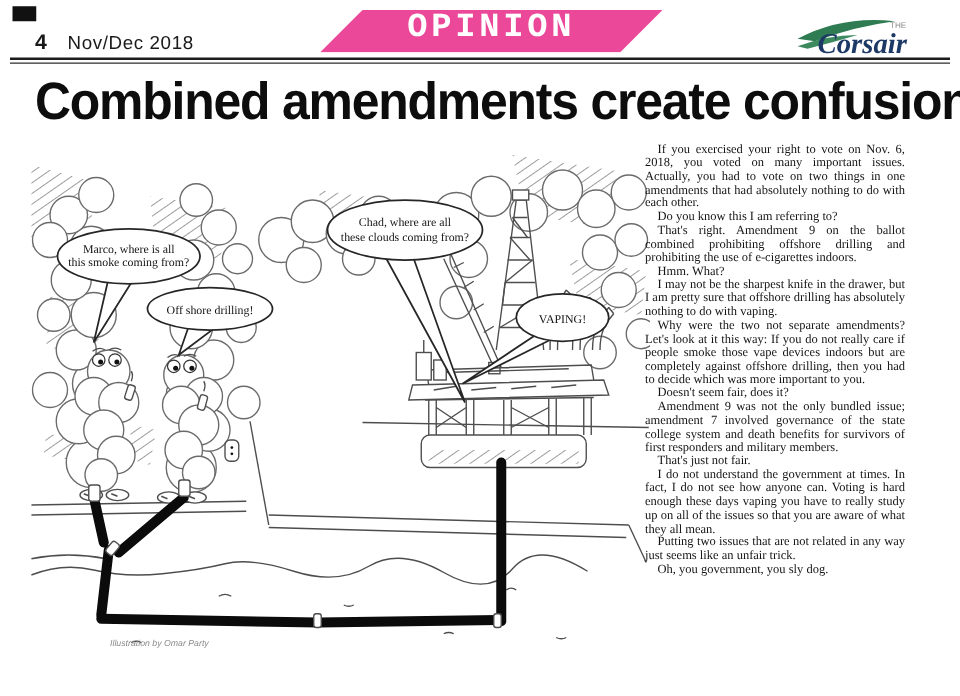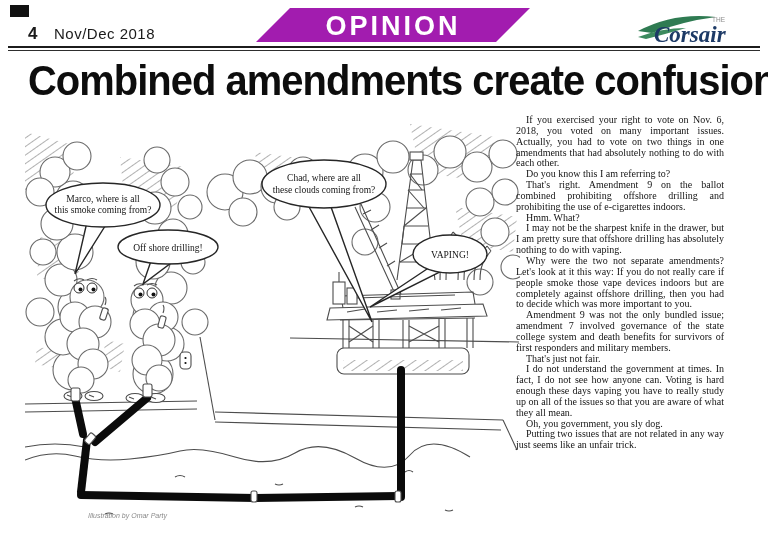--- a/index.html
+++ b/index.html
@@ -6,23 +6,23 @@
   html,body { width:768px; height:557px; background:#ffffff; overflow:hidden;
               font-family:"Liberation Sans", sans-serif; }
   .page { position:relative; width:768px; height:557px; background:#fff; }
 
   
   .corner-mark { position:absolute; left:10px; top:5px; width:19px; height:12px; background:#111; }
   .folio { position:absolute; left:28px; top:24px; display:flex; align-items:baseline; gap:16px;
            color:#1a1a1a; letter-spacing:.5px; }
   .folio .num { font-size:17px; font-weight:bold; }
   .folio .date { font-size:15px; font-weight:400; }
-  .banner { position:absolute; left:256px; top:8px; width:274px; height:34px; background:#a21caf;
+  .banner { position:absolute; left:256px; top:8px; width:274px; height:34px; background:#ec4899;
             clip-path:polygon(34px 0, 274px 0, 240px 34px, 0 34px);
-            display:flex; align-items:flex-end; justify-content:center; }
+            display:flex; align-items:flex-start; justify-content:center;font-family:Liberation Mono, monospace; }
   .banner span { color:#ffffff; font-weight:bold; font-size:27px; letter-spacing:3px; }
   .logo { position:absolute; left:636px; top:10px; width:126px; height:38px; }
   .header-rule { position:absolute; left:8px; top:46px; width:752px; height:5px;
                  border-top:2.5px solid #1c1c1c; border-bottom:1.5px solid #2e2e2e; }
 
   
   h1.headline { position:absolute; left:28px; top:60px; width:760px;
                 font-size:42px; font-weight:bold; color:#0d0d0d; letter-spacing:-1px;
                 transform:scaleX(.95); transform-origin:left top; white-space:nowrap; line-height:1; }
 
@@ -261,20 +261,21 @@
 
   <div class="credit">Illustration by Omar Party</div>
 
   <div class="article">
     <p>If you exercised your right to vote on Nov. 6, 2018, you voted on many important issues. Actually, you had to vote on two things in one amendments that had absolutely nothing to do with each other.</p>
     <p>Do you know this I am referring to?</p>
     <p>That's right. Amendment 9 on the ballot combined prohibiting offshore drilling and prohibiting the use of e-cigarettes indoors.</p>
     <p>Hmm. What?</p>
     <p>I may not be the sharpest knife in the drawer, but I am pretty sure that offshore drilling has absolutely nothing to do with vaping.</p>
     <p>Why were the two not separate amendments? Let's look at it this way: If you do not really care if people smoke those vape devices indoors but are completely against offshore drilling, then you had to decide which was more important to you.</p>
+    <p>Doesn't seem fair, does it?</p>
     <p>Amendment 9 was not the only bundled issue; amendment 7 involved governance of the state college system and death benefits for survivors of first responders and military members.</p>
     <p>That's just not fair.</p>
     <p>I do not understand the government at times. In fact, I do not see how anyone can. Voting is hard enough these days vaping you have to really study up on all of the issues so that you are aware of what they all mean.</p>
+    <p>Putting two issues that are not related in any way just seems like an unfair trick.</p>
     <p>Oh, you government, you sly dog.</p>
-    <p>Putting two issues that are not related in any way just seems like an unfair trick.</p>
   </div>
 
 </div>
 
 </body></html>

